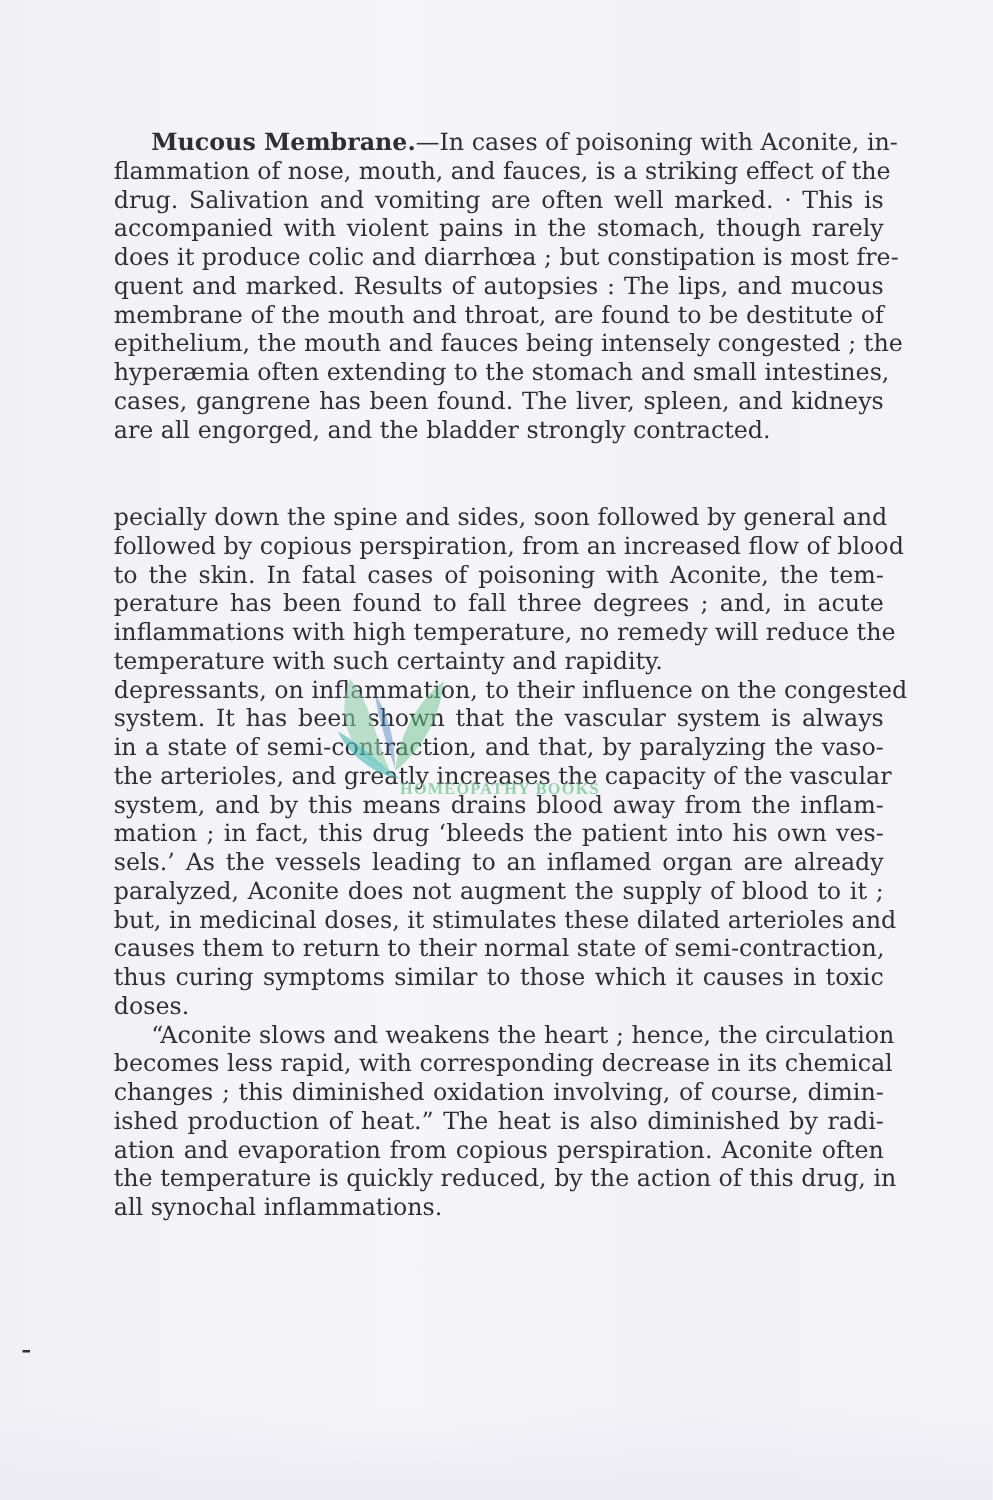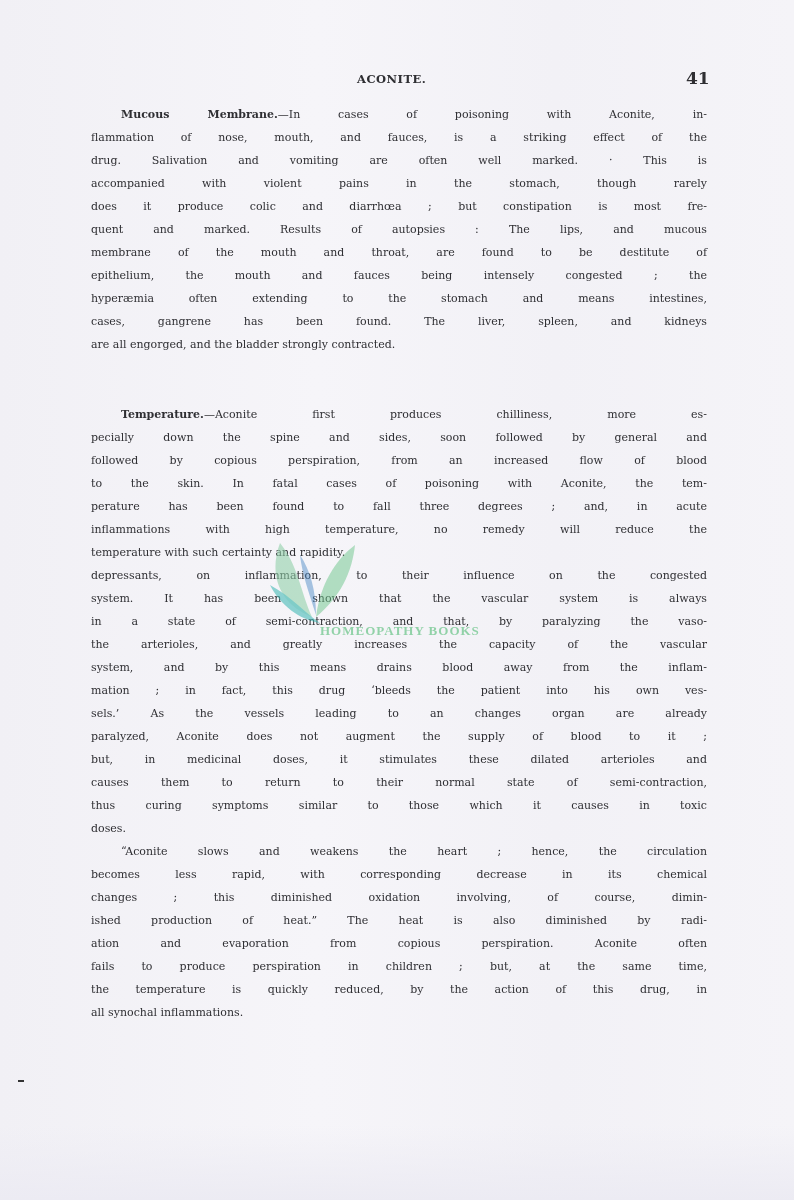--- a/index.html
+++ b/index.html
@@ -24,21 +24,21 @@
   .running-title {
     position:absolute; left:357px; top:2px;
     font-size:11.5px; letter-spacing:0.5px; font-weight:bold;
   }
   .page-number {
     position:absolute; left:686px; top:-2px;
     font-size:17px; font-weight:bold;
   }
   .text {
     position:absolute; left:91px; width:616px;
-    font-size:11px; line-height:23px;
+    font-size:19px; line-height:23px;
     text-align:justify;
   }
   .line { display:block; white-space:nowrap; text-align-last:justify; }
   .line.last { text-align-last:left; }
   .indent { padding-left:30px; }
   .heading { font-weight:bold; font-family:"DejaVu Serif", serif; }
   .p1 { top:103px; }
   .p2 { top:403px; }
   .watermark {
     position:absolute; left:250px; top:535px; width:300px; height:110px;
@@ -56,67 +56,61 @@
   }
   .margin-mark {
     position:absolute; left:18px; top:1080px; width:6px; height:2px; background:#333;
   }
 </style>
 </head>
 <body>
 
 <div class="page">
 
-  <div class="running-head">
-    <span class="running-title">ACONITE.</span>
-    <span class="page-number">41</span>
-  </div>
 
   <div class="text p1">
     <span class="line indent"><span class="heading">Mucous Membrane.</span><span>—In cases of poisoning with Aconite, in-</span></span>
     <span class="line">flammation of nose, mouth, and fauces, is a striking effect of the</span>
     <span class="line">drug.  Salivation and vomiting are often well marked. · This is</span>
     <span class="line">accompanied with violent pains in the stomach, though rarely</span>
     <span class="line">does it produce colic and diarrhœa ;  but constipation is most fre-</span>
     <span class="line">quent and marked.  Results of autopsies :  The lips, and mucous</span>
     <span class="line">membrane of the mouth and throat, are found to be destitute of</span>
     <span class="line">epithelium, the mouth and fauces being intensely congested ;  the</span>
-    <span class="line">hyperæmia often extending to the stomach and means intestines,</span>
+    <span class="line">hyperæmia often extending to the stomach and small intestines,</span>
     <span class="line">cases, gangrene has been found.   The liver, spleen, and kidneys</span>
     <span class="line last">are all engorged, and the bladder strongly contracted.</span>
   </div>
 
   <div class="text p2">
-    <span class="line indent"><span class="heading">Temperature.</span><span>—Aconite first produces chilliness, more es-</span></span>
     <span class="line">pecially down the spine and sides, soon followed by general and</span>
     <span class="line">followed by copious perspiration, from an increased flow of blood</span>
     <span class="line">to the skin.  In fatal cases of poisoning with Aconite, the tem-</span>
     <span class="line">perature has been found to fall three degrees ;  and, in acute</span>
     <span class="line">inflammations with high temperature, no remedy will reduce the</span>
     <span class="line last">temperature with such certainty and rapidity.</span>
 
     <span class="line">depressants, on inflammation, to their influence on the congested</span>
     <span class="line">system.  It has been shown that the vascular system is always</span>
     <span class="line">in a state of semi-contraction, and that, by paralyzing the vaso-</span>
     <span class="line">the arterioles, and greatly increases the capacity of the vascular</span>
     <span class="line">system, and by this means drains blood away from the inflam-</span>
     <span class="line">mation ; in fact, this drug ‘bleeds the patient into his own ves-</span>
-    <span class="line">sels.’  As the vessels leading to an changes organ are already</span>
+    <span class="line">sels.’  As the vessels leading to an inflamed organ are already</span>
     <span class="line">paralyzed, Aconite does not augment the supply of blood to it ;</span>
     <span class="line">but, in medicinal doses, it stimulates these dilated arterioles and</span>
     <span class="line">causes them to return to their normal state of semi-contraction,</span>
     <span class="line">thus curing symptoms similar to those which it causes in toxic</span>
     <span class="line last">doses.</span>
 
     <span class="line indent">“Aconite slows and weakens the heart ;  hence, the circulation</span>
     <span class="line">becomes less rapid, with corresponding decrease in its chemical</span>
     <span class="line">changes ; this diminished oxidation involving, of course, dimin-</span>
     <span class="line">ished production of heat.”   The heat is also diminished by radi-</span>
     <span class="line">ation and evaporation from copious perspiration.  Aconite often</span>
-    <span class="line">fails to produce perspiration in children ;  but, at the same time,</span>
     <span class="line">the temperature is quickly reduced, by the action of this drug, in</span>
     <span class="line last">all synochal inflammations.</span>
   </div>
 
   <div class="watermark">
     <svg width="300" height="110" viewBox="0 0 300 110" style="position:absolute;left:0;top:0;">
       <path d="M30 8 C 18 40, 30 70, 62 82 C 50 55, 48 30, 30 8 Z" fill="#8fd0a8" opacity="0.8"></path>
       <path d="M20 50 C 30 70, 50 85, 70 88 C 55 78, 42 62, 20 50 Z" fill="#3fb8b4" opacity="0.8"></path>
       <path d="M105 10 C 85 25, 70 50, 66 82 C 90 62, 102 38, 105 10 Z" fill="#6cc58a" opacity="0.7"></path>
       <path d="M50 20 C 60 35, 66 55, 66 80 C 58 55, 52 38, 50 20 Z" fill="#3a7fc0" opacity="0.6"></path>

